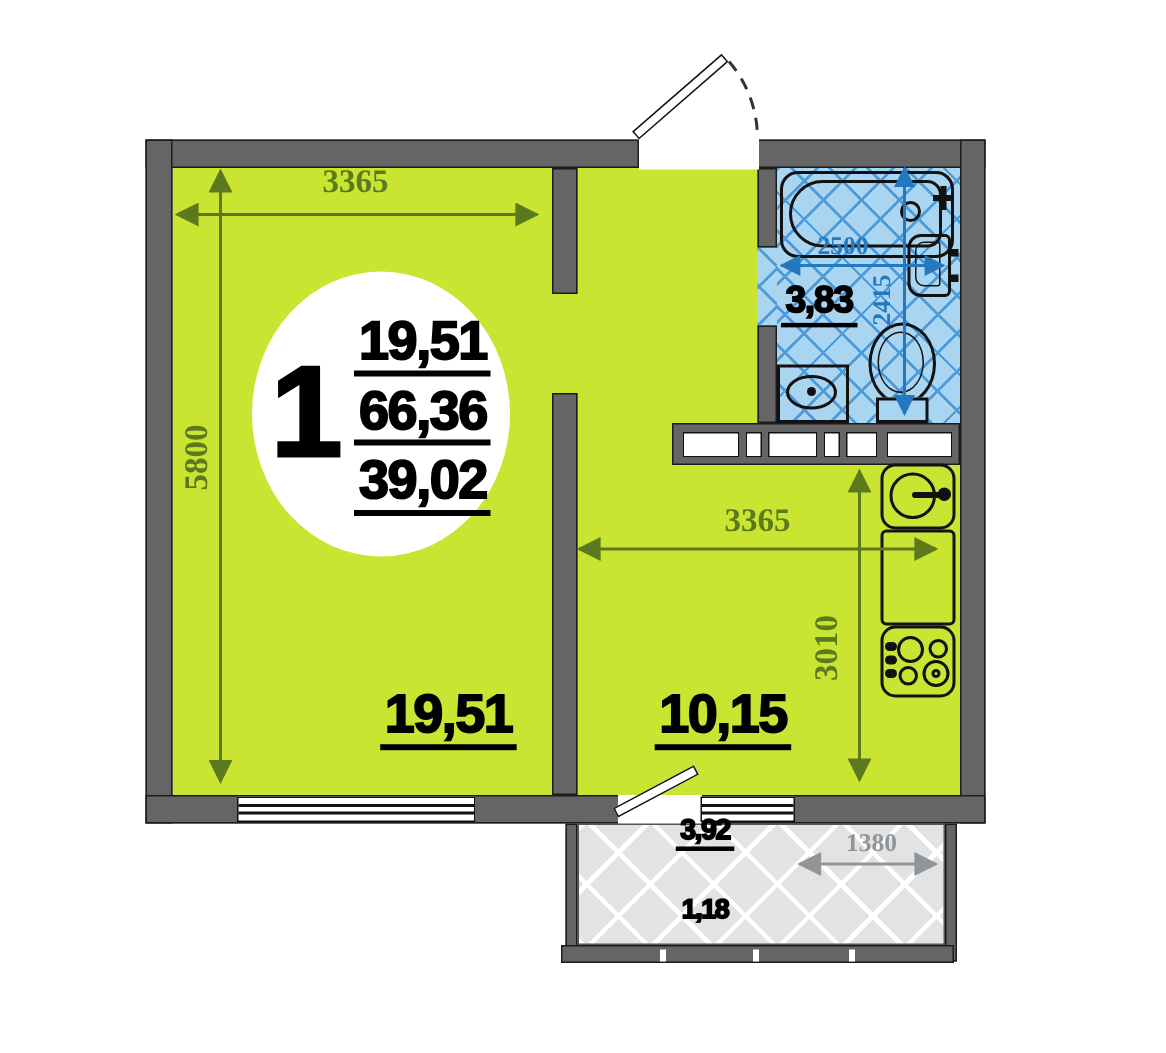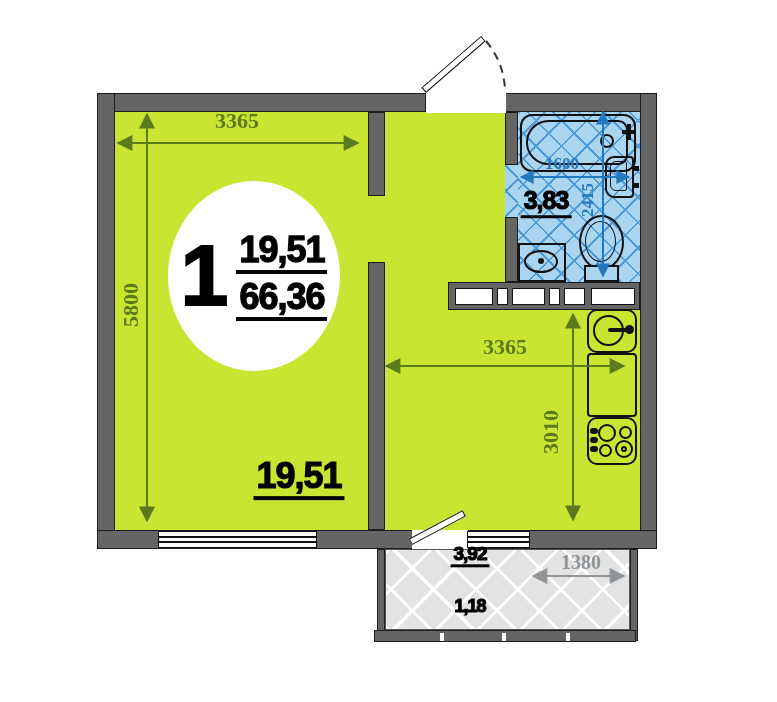--- a/index.html
+++ b/index.html
@@ -22,21 +22,21 @@
   .winline{position:absolute;left:0;width:100%;height:1.5px;background:#111;}
   .leaf{position:absolute;box-sizing:border-box;background:#fff;border:1.5px solid #111;z-index:5;}
   .area-label{position:absolute;z-index:6;color:#000;font-weight:bold;letter-spacing:-1px;
      -webkit-text-stroke:1.2px #000;border-bottom:4px solid #000;line-height:1.02;
      padding:0 3px 1px;white-space:nowrap;transform:translate(-50%,-50%);}
   .dim-label{position:absolute;z-index:6;font-family:"Liberation Serif",serif;font-weight:bold;
      white-space:nowrap;transform:translate(-50%,-50%);}
   .dim-label.rot{transform:translate(-50%,-50%) rotate(-90deg);}
   .olive{color:#5c7a1d;font-size:22px;}
   .blue{color:#2478bd;font-size:17px;}
-  .gray{color:#8f9599;font-size:20px;}
+  .gray{color:#8f9599;font-size:17px;}
   .badge{position:absolute;left:168px;top:181px;width:172px;height:190px;border-radius:50%;
      background:#fff;z-index:4;display:flex;align-items:center;justify-content:center;}
   .badge-num{font-size:86px;font-weight:bold;-webkit-text-stroke:2px #000;line-height:.9;margin-right:8px;}
   .badge-col{display:flex;flex-direction:column;align-items:center;}
   .badge-row{font-size:36px;font-weight:bold;letter-spacing:-1px;-webkit-text-stroke:1.3px #000;
      border-bottom:4px solid #000;line-height:1.05;margin:2px 0;padding:0 3px 1px;}
   .closet-box{position:absolute;top:5px;height:17px;background:#fff;border:1.5px solid #111;box-sizing:border-box;}
   .burner{position:absolute;border:2.5px solid #111;border-radius:50%;box-sizing:border-box;}
   .knob{position:absolute;width:8px;height:6px;background:#111;border-radius:3px;}
   svg.overlay{position:absolute;left:0;top:0;z-index:7;pointer-events:none;}
@@ -127,33 +127,35 @@
     <div class="knob" style="left:1px;top:9px;"></div>
     <div class="knob" style="left:1px;top:18px;"></div>
     <div class="knob" style="left:1px;top:27px;"></div>
   </div>
 
   <div class="badge">
     <div class="badge-num">1</div>
     <div class="badge-col">
       <div class="badge-row">19,51</div>
       <div class="badge-row">66,36</div>
+      <div class="badge-row">39,02</div>
     </div>
   </div>
 
   <div class="area-label" style="left:299px;top:479px;font-size:36px;">19,51</div>
+  <div class="area-label" style="left:482px;top:479px;font-size:36px;">10,15</div>
   <div class="area-label" style="left:546px;top:203px;font-size:25px;border-bottom-width:3px;">3,83</div>
   <div class="area-label" style="left:470px;top:556px;font-size:19px;border-bottom-width:3.5px;">3,92</div>
   <div class="area-label" style="left:470px;top:607px;font-size:18px;border-bottom:none;">1,18</div>
 
   <div class="dim-label olive" style="left:237px;top:121px;">3365</div>
   <div class="dim-label olive rot" style="left:131px;top:305px;">5800</div>
   <div class="dim-label olive" style="left:505px;top:347px;">3365</div>
   <div class="dim-label olive rot" style="left:551px;top:432px;">3010</div>
-  <div class="dim-label blue" style="left:562px;top:164px;">1600</div>
+  <div class="dim-label blue" style="left:562px;top:164px;">2500</div>
   <div class="dim-label blue rot" style="left:588px;top:200px;">2415</div>
   <div class="dim-label gray" style="left:581px;top:562px;">1380</div>
 
   <svg class="overlay" width="777" height="702" viewBox="0 0 777 702">
     <defs>
       <marker id="aO" viewBox="0 0 10 10" refX="9" refY="5" markerWidth="10" markerHeight="8" orient="auto-start-reverse">
         <path d="M0,0 L10,5 L0,10 z" fill="#5c7a1d"></path>
       </marker>
       <marker id="aB" viewBox="0 0 10 10" refX="9" refY="5" markerWidth="9" markerHeight="7" orient="auto-start-reverse">
         <path d="M0,0 L10,5 L0,10 z" fill="#2478bd"></path>

